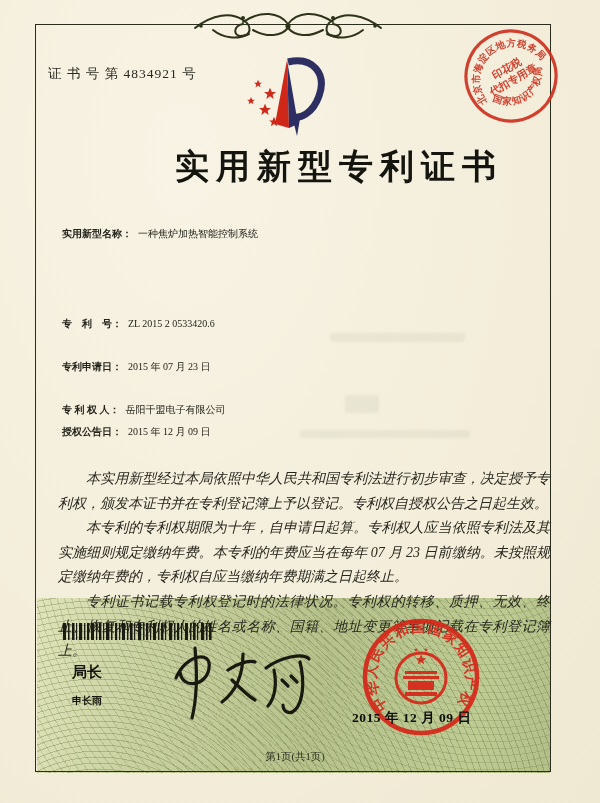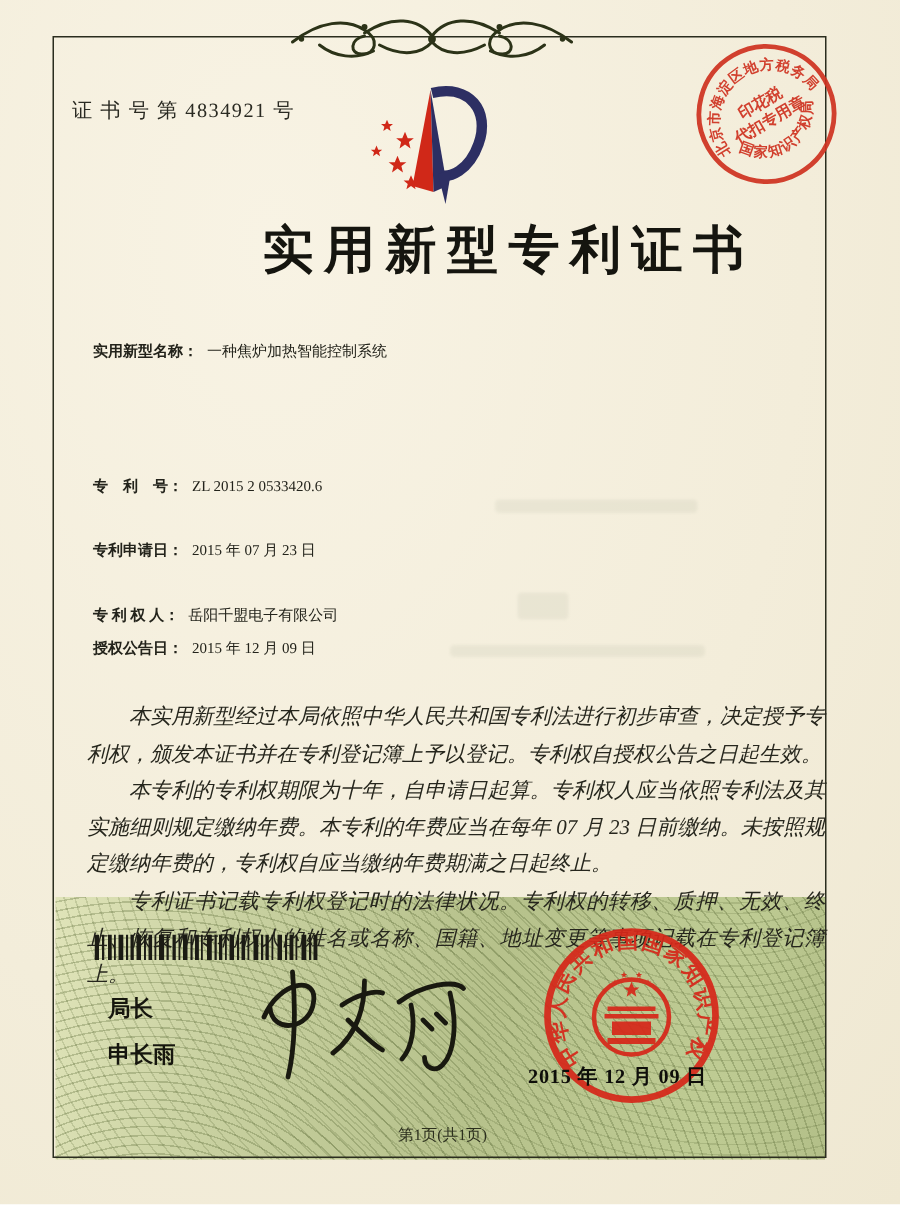--- a/index.html
+++ b/index.html
@@ -26,21 +26,21 @@
   .title{position:absolute; left:35px; top:144px; width:520px; text-align:center;
     font-size:34px; font-weight:bold; letter-spacing:7px; color:#15150f;margin-left:44px;}
   .row{position:absolute; left:62px; white-space:nowrap; font-size:10px; color:#23231b;}
   .row .lbl{font-weight:bold;}
   .row .val{margin-left:6px;}
   .paras{position:absolute; left:58px; top:467px; width:492px;
     font-size:14px; line-height:24.6px; text-align:justify; font-style:italic; color:#26261d;}
   .paras p{margin:0; text-indent:2em;}
   .sig-title{position:absolute; left:72px; top:663px; font-size:15px; font-weight:bold;
     font-family:"Liberation Sans","DejaVu Sans",sans-serif; color:#16160e; z-index:4;}
-  .sig-name{position:absolute; left:72px; top:694px; font-size:15px; font-weight:bold;
+  .sig-name{position:absolute; left:72px; top:694px; font-size:10px; font-weight:bold;
     font-family:"Liberation Sans","DejaVu Sans",sans-serif; color:#16160e; z-index:4;text-align:center;}
   .seal-date{position:absolute; left:352px; top:709px; font-size:13.5px; font-weight:bold;
     letter-spacing:.5px; color:#0e0e0a; z-index:6;}
   .footer{position:absolute; left:35px; top:750px; width:520px; text-align:center;
     font-size:10.5px; color:#2c2f1e; z-index:4;}
   .svg-abs{position:absolute;}
   .smudge{position:absolute; opacity:.10; filter:blur(1px); background:#8a917a; border-radius:3px;}
   .stamp-wrap{position:absolute; left:455px; top:20px; width:112px; height:112px;
     transform:rotate(-30deg); opacity:.92; z-index:3;}
 </style>

